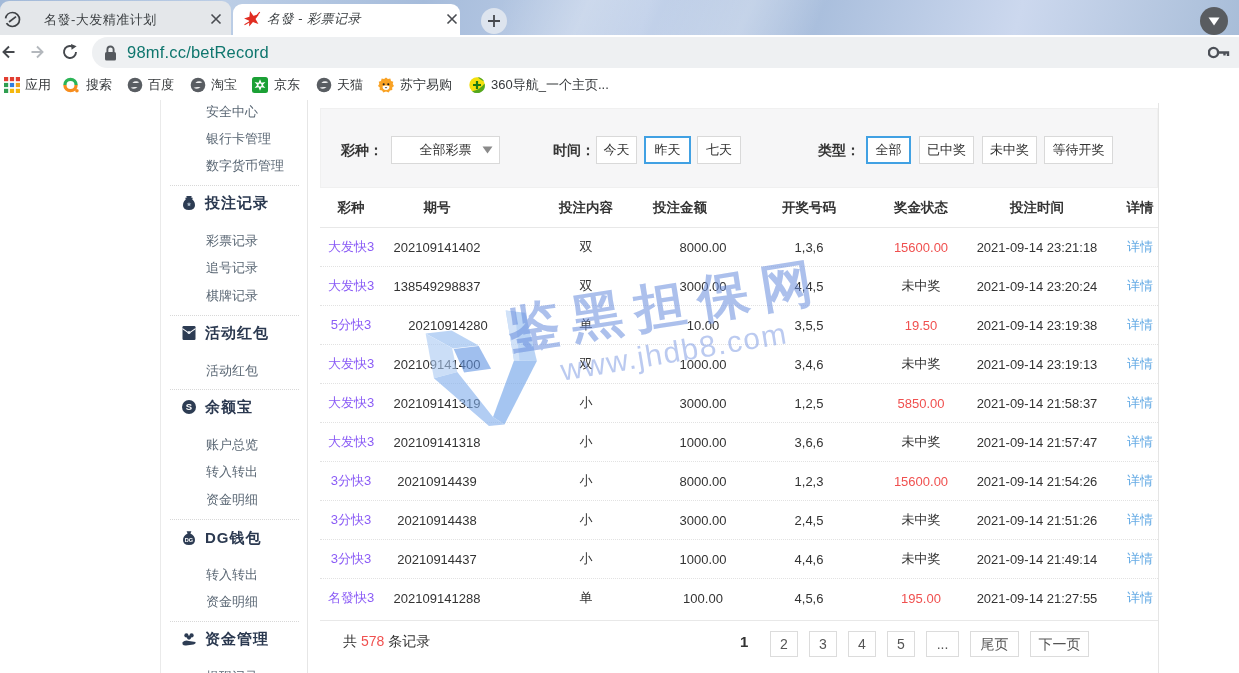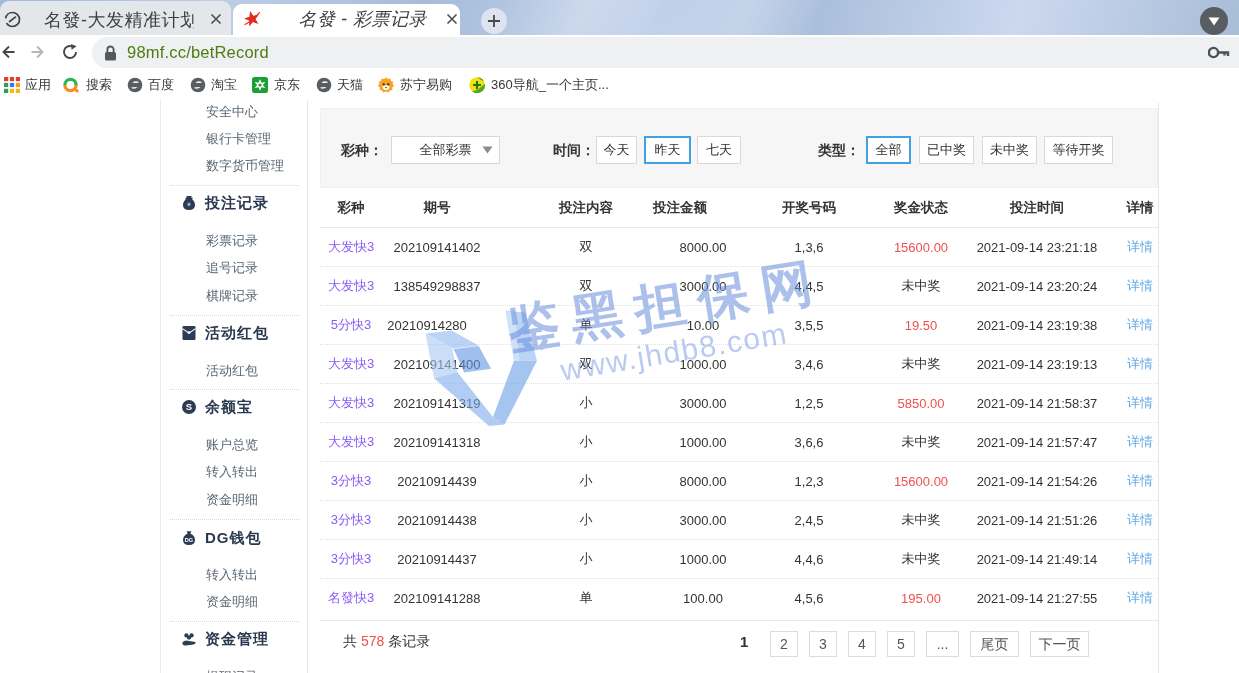--- a/index.html
+++ b/index.html
@@ -3,27 +3,27 @@
 <meta charset="utf-8">
 <style>
   html,body{margin:0;padding:0;width:1239px;height:673px;overflow:hidden;background:#fff;
     font-family:"Liberation Sans",sans-serif;}
   .abs{position:absolute;}
   
   #tabbar{position:absolute;left:0;top:0;width:1239px;height:35px;
     background:linear-gradient(115deg,rgba(255,255,255,0) 40%,rgba(255,255,255,.25) 47%,rgba(255,255,255,0) 53%,rgba(255,255,255,.22) 60%,rgba(255,255,255,0) 66%),linear-gradient(105deg,#a2b9d8 0%,#bccee6 18%,#a6bcdb 34%,#c3d2ea 52%,#aabfdd 66%,#ccd8ee 82%,#a8bdd8 100%);}
   #tab1{position:absolute;left:0;top:1px;width:231px;height:34px;background:#e4e7ea;border-radius:9px 9px 0 0;}
   #tab2{position:absolute;left:233px;top:4px;width:227px;height:31px;background:#fff;border-radius:9px 9px 0 0;font-style:italic;}
-  .tabtitle{position:absolute;top:0;font-size:18px;color:#3c4043;line-height:30px;letter-spacing:.5px;white-space:nowrap;overflow:hidden;text-align:right;}
+  .tabtitle{position:absolute;top:0;font-size:13px;color:#3c4043;line-height:30px;letter-spacing:.5px;white-space:nowrap;overflow:hidden;}
   #newtab{position:absolute;left:481px;top:8px;width:26px;height:26px;border-radius:50%;background:#dde4ee;}
   #circbtn{position:absolute;left:1200px;top:7px;width:28px;height:28px;border-radius:50%;background:#595c60;}
   
   #toolbar{position:absolute;left:0;top:35px;width:1239px;height:35px;background:#fff;}
   #omnibox{position:absolute;left:92px;top:2px;width:1160px;height:31px;border-radius:16px;background:#eef0f2;}
-  #urltext{position:absolute;left:35px;top:0;height:31px;line-height:31px;font-size:16.5px;color:#4d7c0f;letter-spacing:.2px;}
+  #urltext{position:absolute;left:35px;top:0;height:31px;line-height:31px;font-size:16.5px;color:#0f766e;letter-spacing:.2px;}
   
   #bookbar{position:absolute;left:0;top:70px;width:1239px;height:30px;background:#fff;border-bottom:3px solid #737373;}
   .bk{position:absolute;top:0;height:30px;line-height:30px;font-size:13px;color:#35383b;white-space:nowrap;}
   .bkicon{position:absolute;top:7px;width:16px;height:16px;}
   
   #page{position:absolute;left:0;top:100px;width:1239px;height:573px;background:#fff;}
   #sidebar{position:absolute;left:160px;top:0;width:146px;height:573px;background:#fff;
     border-left:1px solid #eaeaea;border-right:1px solid #e6e6e6;}
   .mi{position:absolute;left:45px;height:20px;line-height:20px;font-size:13px;color:#5a6774;white-space:nowrap;}
   .mh{position:absolute;left:44px;height:22px;line-height:22px;font-size:15px;font-weight:bold;color:#2b3950;white-space:nowrap;letter-spacing:1px;}
@@ -264,21 +264,21 @@
   <span class="cell" style="left:117px">138549298837</span>
   <span class="cell" style="left:266px">双</span>
   <span class="cell" style="left:383px">3000.00</span>
   <span class="cell" style="left:489px">4,4,5</span>
   <span class="cell" style="left:601px">未中奖</span>
   <span class="cell" style="left:717px">2021-09-14 23:20:24</span>
   <span class="cell det" style="left:820px">详情</span>
 </div>
 <div class="trow dotline" style="top:205px">
   <span class="cell lnk" style="left:31px">5分快3</span>
-  <span class="cell" style="left:107px">20210914280</span>
+  <span class="cell" style="left:128px">20210914280</span>
   <span class="cell" style="left:266px">单</span>
   <span class="cell" style="left:383px">10.00</span>
   <span class="cell" style="left:489px">3,5,5</span>
   <span class="cell red" style="left:601px">19.50</span>
   <span class="cell" style="left:717px">2021-09-14 23:19:38</span>
   <span class="cell det" style="left:820px">详情</span>
 </div>
 <div class="trow dotline" style="top:244px">
   <span class="cell lnk" style="left:31px">大发快3</span>
   <span class="cell" style="left:117px">202109141400</span>

